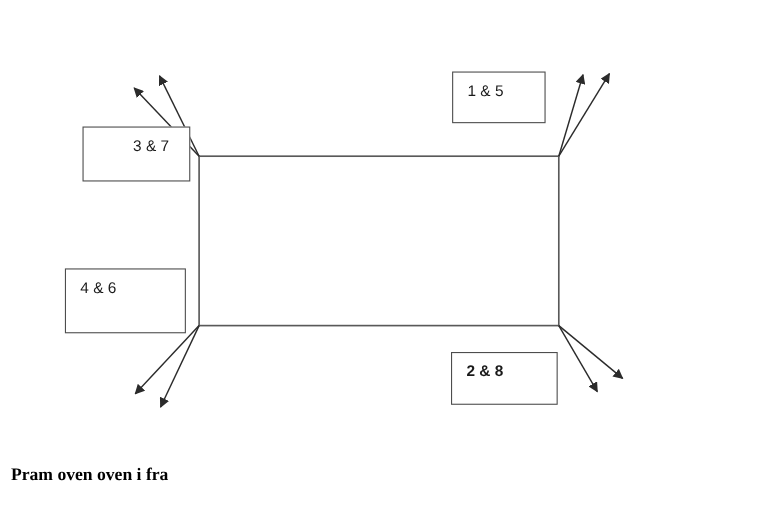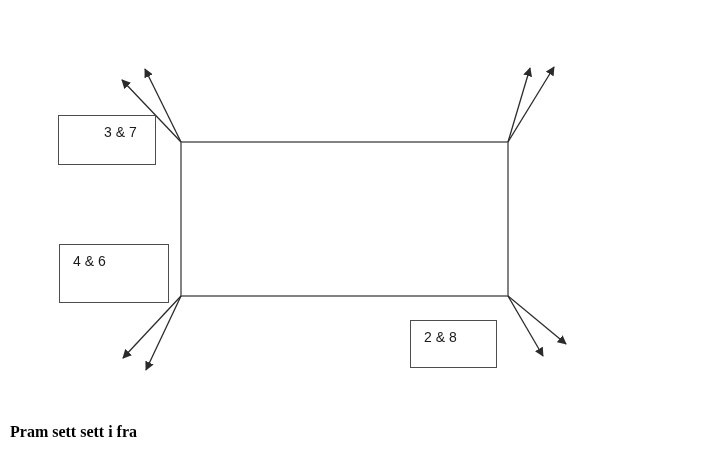--- a/index.html
+++ b/index.html
@@ -25,24 +25,24 @@
   .label-box {
     position: absolute;
     box-sizing: border-box;
     border: 1.5px solid #4d4d4d;
     background: #ffffff;
     color: #1a1a1a;
     font-size: 14px;
     line-height: 1.2;
     padding: 8px 0 0 13px;
   }
-  .box-top-left     { left: 58px;  top: 115px; width: 98px; height: 50px; padding-left: 45px; }
+  .box-top-left     { left: 75px;  top: 115px; width: 98px; height: 50px; padding-left: 45px; }
   .box-top-right    { left: 411px; top: 65px;  width: 85px; height: 47px; }
   .box-bottom-left  { left: 59px;  top: 244px; width: 110px; height: 59px; }
-  .box-bottom-right { left: 410px; top: 320px; width: 87px; height: 48px; }
+  .box-bottom-right { left: 410px; top: 320px; width: 97px; height: 48px; font-weight: bold; }
   .caption {
     position: absolute;
     left: 10px;
     top: 423px;
     font-family: "Liberation Serif", serif;
     font-weight: bold;
     font-size: 16px;
     color: #000000;
     white-space: nowrap;
   }
@@ -71,24 +71,27 @@
     <line x1="181" y1="296" x2="146" y2="370" stroke="#2b2b2b" stroke-width="1.3" marker-end="url(#arrowhead)"></line>
 
     <line x1="508" y1="296" x2="543" y2="356" stroke="#2b2b2b" stroke-width="1.3" marker-end="url(#arrowhead)"></line>
     <line x1="508" y1="296" x2="566" y2="344" stroke="#2b2b2b" stroke-width="1.3" marker-end="url(#arrowhead)"></line>
   </svg>
 
   <div class="label-box box-top-left">
     <span>3 &amp; 7</span>
   </div>
 
+  <div class="label-box box-top-right">
+    <span>1 &amp; 5</span>
+  </div>
 
   <div class="label-box box-bottom-left">
     <span>4 &amp; 6</span>
   </div>
 
   <div class="label-box box-bottom-right">
     <span>2 &amp; 8</span>
   </div>
 
-  <div class="caption">Pram sett sett i fra</div>
+  <div class="caption">Pram oven oven i fra</div>
 
 </div>
 
 </body></html>

